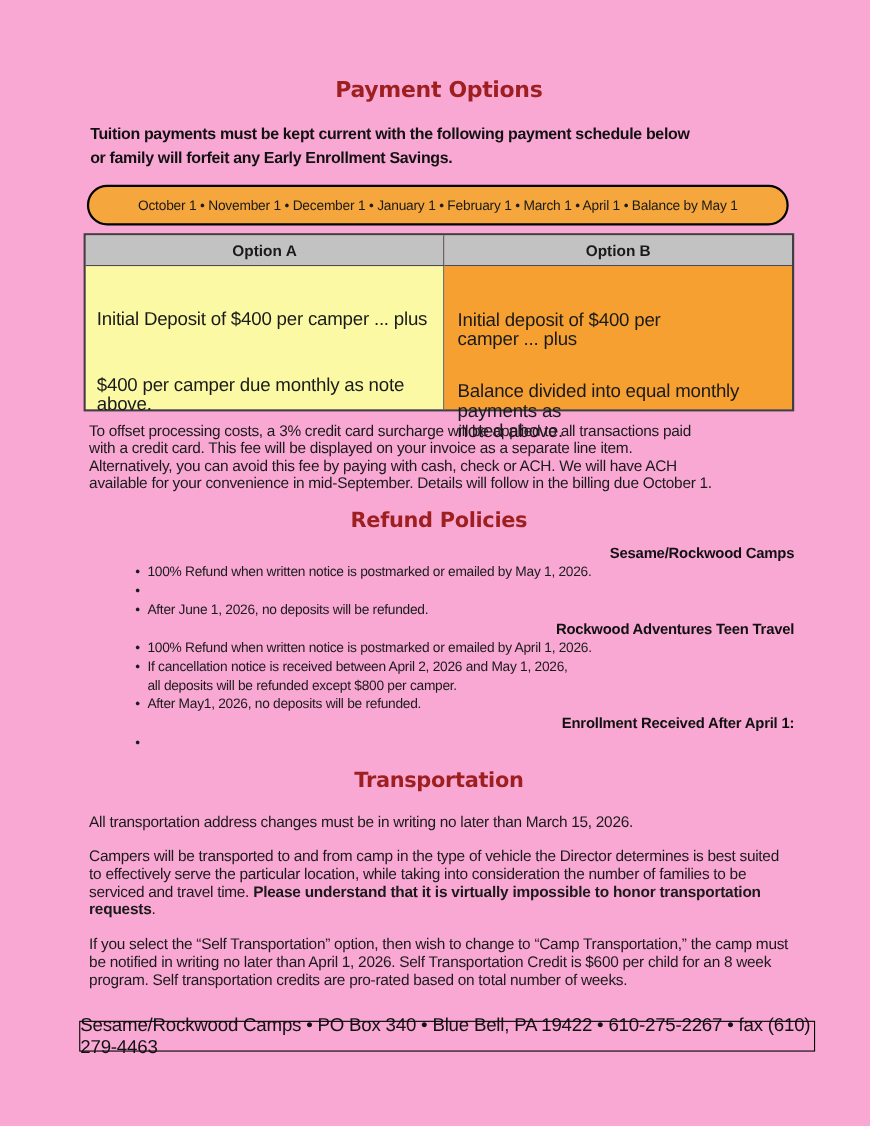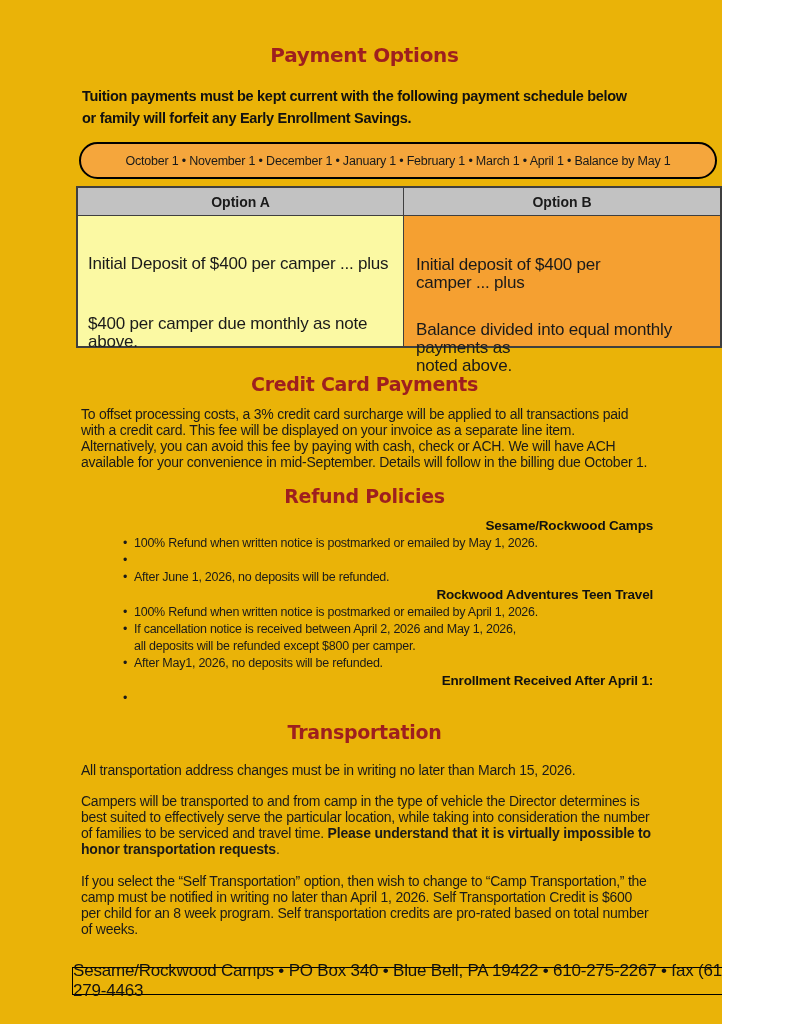--- a/index.html
+++ b/index.html
@@ -12,24 +12,24 @@
     --text-dark: #1A1A1A;
   }
   * { margin: 0; padding: 0; box-sizing: border-box; }
   html, body { background: #ffffff; }
   body {
     font-family: "Liberation Sans", sans-serif;
     color: var(--text-dark);
   }
   .page {
     position: relative;
-    width: 722px;
+    width: 791px;
     height: 1024px;
-    background: #eab308;
-    padding: 42px 69px 0 76px;
+    background: #f9a8d4;
+    padding: 68px 69px 0 76px;
     overflow: hidden;
   }
   h1.doc-heading, h2.doc-heading {
     text-align: center;
     font-family: "DejaVu Sans", sans-serif;
     font-weight: bold;
     color: var(--heading-red);
     letter-spacing: -0.3px;
   }
   h1.doc-heading { font-size: 20px; line-height: 26px; }
@@ -168,21 +168,20 @@
       <p>$400 per camper due monthly as note above.</p>
     </div>
     <div class="cell option-b">
       <p>Initial deposit of $400 per
 camper ... plus</p>
       <p>Balance divided into equal monthly payments as
 noted above.</p>
     </div>
   </div>
 
-  <h2 class="doc-heading cc-heading">Credit Card Payments</h2>
   <p class="body-para">To offset processing costs, a 3% credit card surcharge will be applied to all transactions paid
 with a credit card.  This fee will be displayed on your invoice as a separate line item.
 Alternatively, you can avoid this fee by paying with cash, check or ACH. We will have ACH
 available for your convenience in mid-September.  Details will follow in the billing due October 1.</p>
 
   <h2 class="doc-heading refund-heading">Refund Policies</h2>
 
   <div class="refund-block">
 
     <div class="refund-section-heading">Sesame/Rockwood Camps</div>

